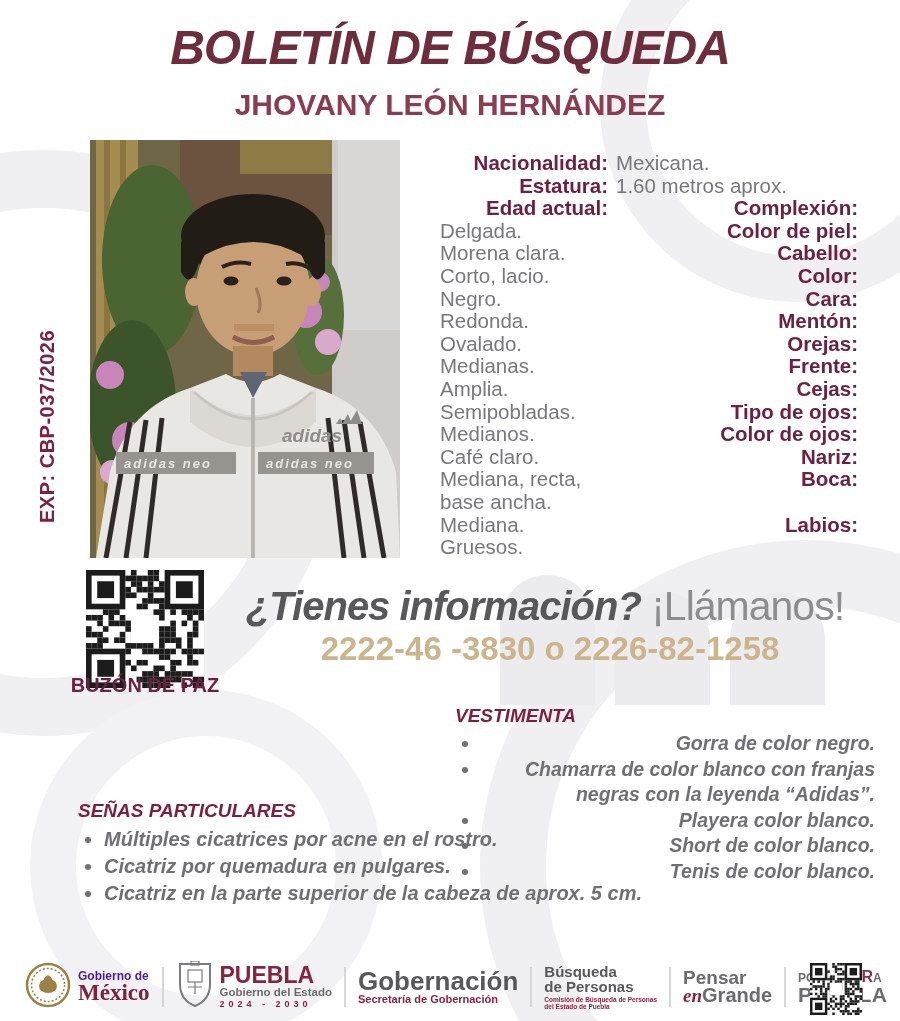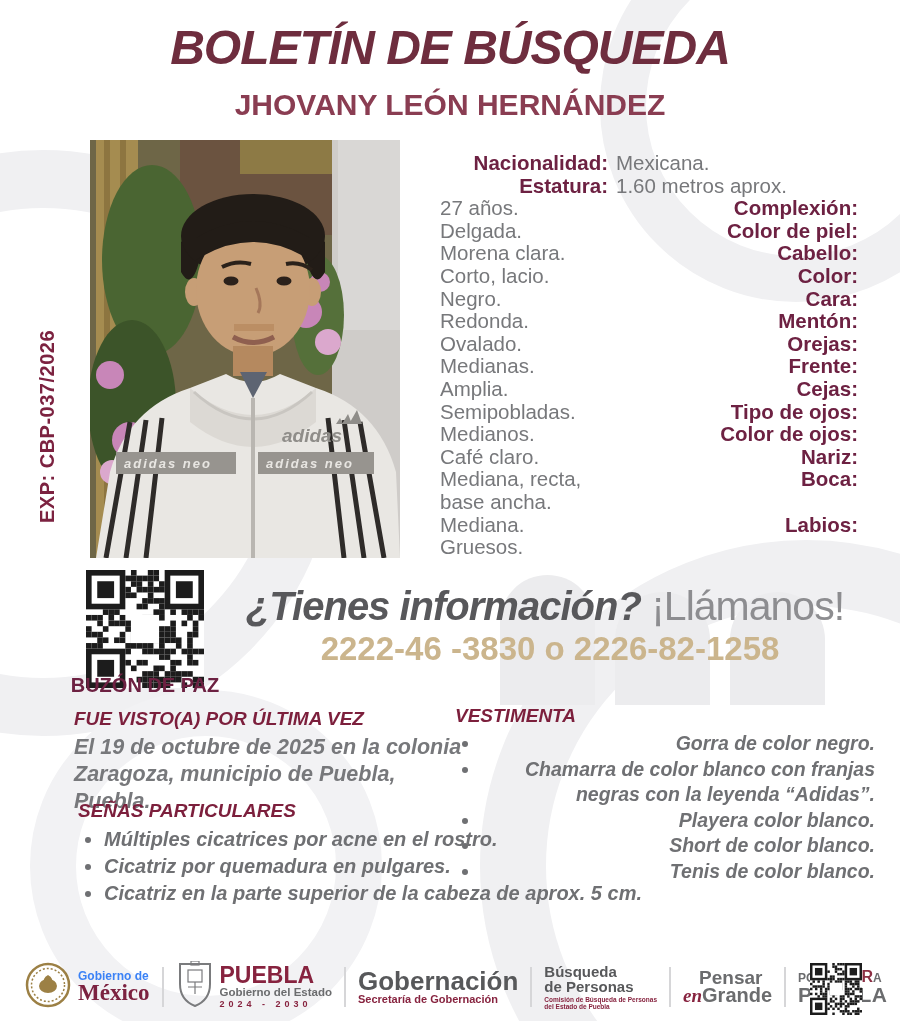--- a/index.html
+++ b/index.html
@@ -47,31 +47,31 @@
   ul.blist{margin:4px 0 0 0;padding:0 0 0 26px;}
   ul.blist li{font-weight:700;font-style:italic;color:#6f7073;}
   .vestimenta li{font-size:19.5px;line-height:25.5px;text-align:right;}
   .marks li{font-size:20px;line-height:27px;}
   
   .fecha{position:absolute;left:34px;top:933px;font-size:20px;font-weight:800;font-style:italic;color:#7c2240;z-index:2;}
   .logobar{position:absolute;left:24px;top:958px;width:800px;height:58px;display:flex;
            align-items:center;gap:12px;z-index:2;}
   .vdiv{width:2px;height:40px;background:#d6d6d8;flex:none;}
   .lg{display:flex;align-items:center;gap:6px;flex:none;}
-  .mx-txt .l1{font-size:12px;font-weight:700;color:#3b82f6;line-height:12px;}
+  .mx-txt .l1{font-size:12px;font-weight:700;color:#4c1d95;line-height:12px;}
   .mx-txt .l2{font-family:"Liberation Serif", serif;font-size:23px;font-weight:800;color:#7c2240;line-height:22px;}
   .pb-txt .l1{font-size:23px;font-weight:800;color:#87233f;line-height:21px;}
   .pb-txt .l2{font-size:11.5px;font-weight:700;color:#6b6c6e;line-height:13px;}
   .pb-txt .l3{font-size:9px;font-weight:700;color:#87233f;letter-spacing:4px;line-height:11px;}
   .gob-txt .l1{font-size:26px;font-weight:800;color:#57585a;line-height:24px;}
   .gob-txt .l2{font-size:11px;font-weight:700;color:#87233f;line-height:13px;}
   .bus-txt .l1,.bus-txt .l2{font-size:15px;font-weight:800;color:#57585a;line-height:15px;}
   .bus-txt .s1,.bus-txt .s2{font-size:6.5px;font-weight:700;color:#87233f;line-height:7.5px;}
   .bus-txt .s1{margin-top:2px;}
-  .pen-txt .l1{font-size:19px;font-weight:800;color:#6b6c6e;line-height:16px;margin-left:16px;}
+  .pen-txt .l1{font-size:19px;font-weight:800;color:#6b6c6e;line-height:16px;}
   .pen-txt .l2{font-size:20px;font-weight:800;color:#6b6c6e;line-height:19px;}
   .pen-txt .en{font-family:"Liberation Serif", serif;font-style:italic;font-weight:700;color:#87233f;font-size:19px;}
   .amor-txt .l1{font-size:12px;font-weight:800;color:#6b6c6e;line-height:13px;}
   .amor-txt .l1 .amor{font-size:16px;color:#8c2f44;}
   .amor-txt .l2{font-size:21px;font-weight:800;color:#6b6c6e;line-height:19px;letter-spacing:.5px;}
 </style>
 </head>
 <body>
 
 <div class="page">
@@ -138,21 +138,21 @@
       <text x="34" y="328" font-size="13" font-style="italic" font-weight="bold" fill="#e8e6e2" letter-spacing="2" font-family="Liberation Sans, sans-serif">adidas neo</text>
       <text x="176" y="328" font-size="13" font-style="italic" font-weight="bold" fill="#e8e6e2" letter-spacing="2" font-family="Liberation Sans, sans-serif">adidas neo</text>
     </svg>
   </div>
 
   <div class="details">
     <div class="dl">Nacionalidad:</div>
       <div class="dv">Mexicana.</div>
     <div class="dl">Estatura:</div>
       <div class="dv">1.60 metros aprox.</div>
-      <div class="dv">27 años.</div>
+    <div class="dl">Edad actual:</div>
     <div class="dl">Complexión:</div>
       <div class="dv">Delgada.</div>
     <div class="dl">Color de piel:</div>
       <div class="dv">Morena clara.</div>
     <div class="dl">Cabello:</div>
       <div class="dv">Corto, lacio.</div>
     <div class="dl">Color:</div>
       <div class="dv">Negro.</div>
     <div class="dl">Cara:</div>
       <div class="dv">Redonda.</div>
@@ -337,24 +337,20 @@
         <rect x="9.523809523809524" y="9.523809523809524" width="14.285714285714285" height="14.285714285714285"></rect>
         <rect class="f" x="69.04761904761905" y="2.380952380952381" width="28.57142857142857" height="28.57142857142857" stroke-width="4.761904761904762"></rect>
         <rect x="76.19047619047619" y="9.523809523809524" width="14.285714285714285" height="14.285714285714285"></rect>
         <rect class="f" x="2.380952380952381" y="69.04761904761905" width="28.57142857142857" height="28.57142857142857" stroke-width="4.761904761904762"></rect>
         <rect x="9.523809523809524" y="76.19047619047619" width="14.285714285714285" height="14.285714285714285"></rect>
       </svg></div>
   <div class="buzon">BUZÓN DE PAZ</div>
   <div class="askline"><span class="ask">¿Tienes información?</span><span class="call"> ¡Llámanos!</span></div>
   <div class="phones">2222-46 -3830 o 2226-82-1258</div>
 
-  <div class="lastseen">
-    <div class="sec-title">FUE VISTO(A) POR ÚLTIMA VEZ</div>
-    <div class="body">El 19 de octubre de 2025 en la colonia Zaragoza, municipio de  Puebla, Puebla.</div>
-  </div>
 
   <div class="vestimenta">
     <div class="sec-title">VESTIMENTA</div>
     <ul class="blist">
       <li>Gorra de color negro.</li>
       <li>Chamarra de color blanco con franjas negras con la leyenda “Adidas”.</li>
       <li>Playera color blanco.</li>
       <li>Short de color blanco.</li>
       <li>Tenis de color blanco.</li>
     </ul>

